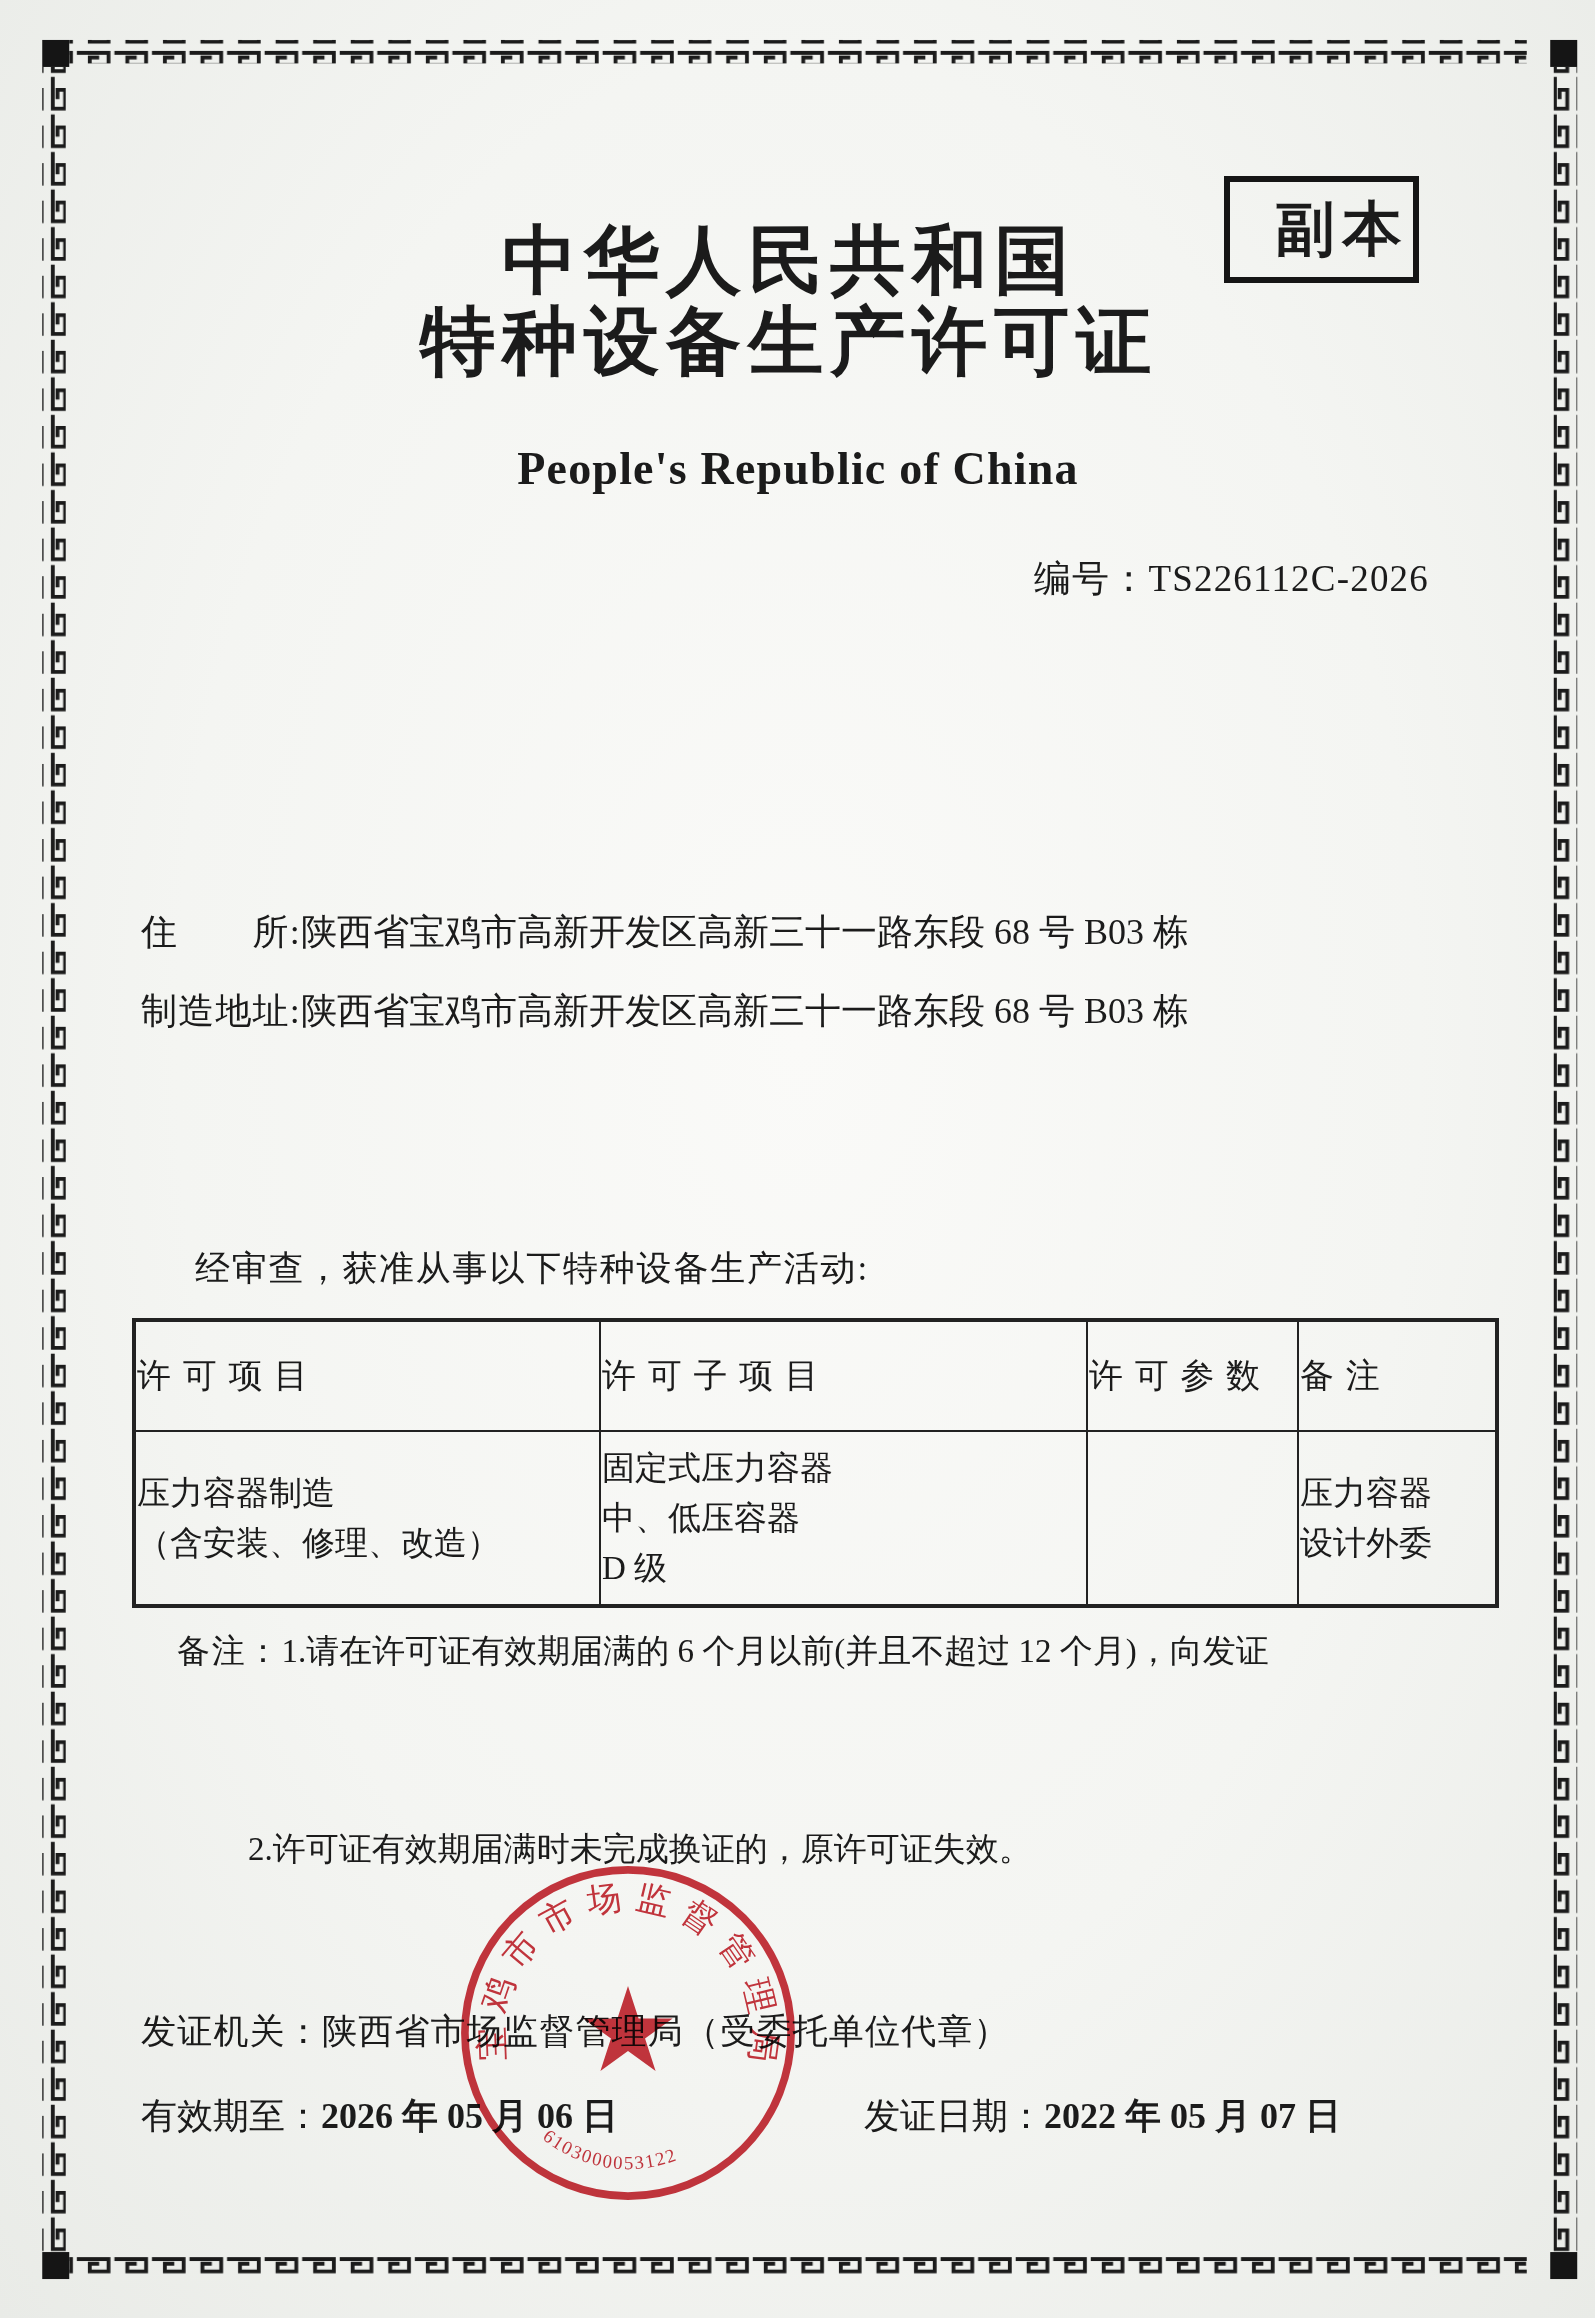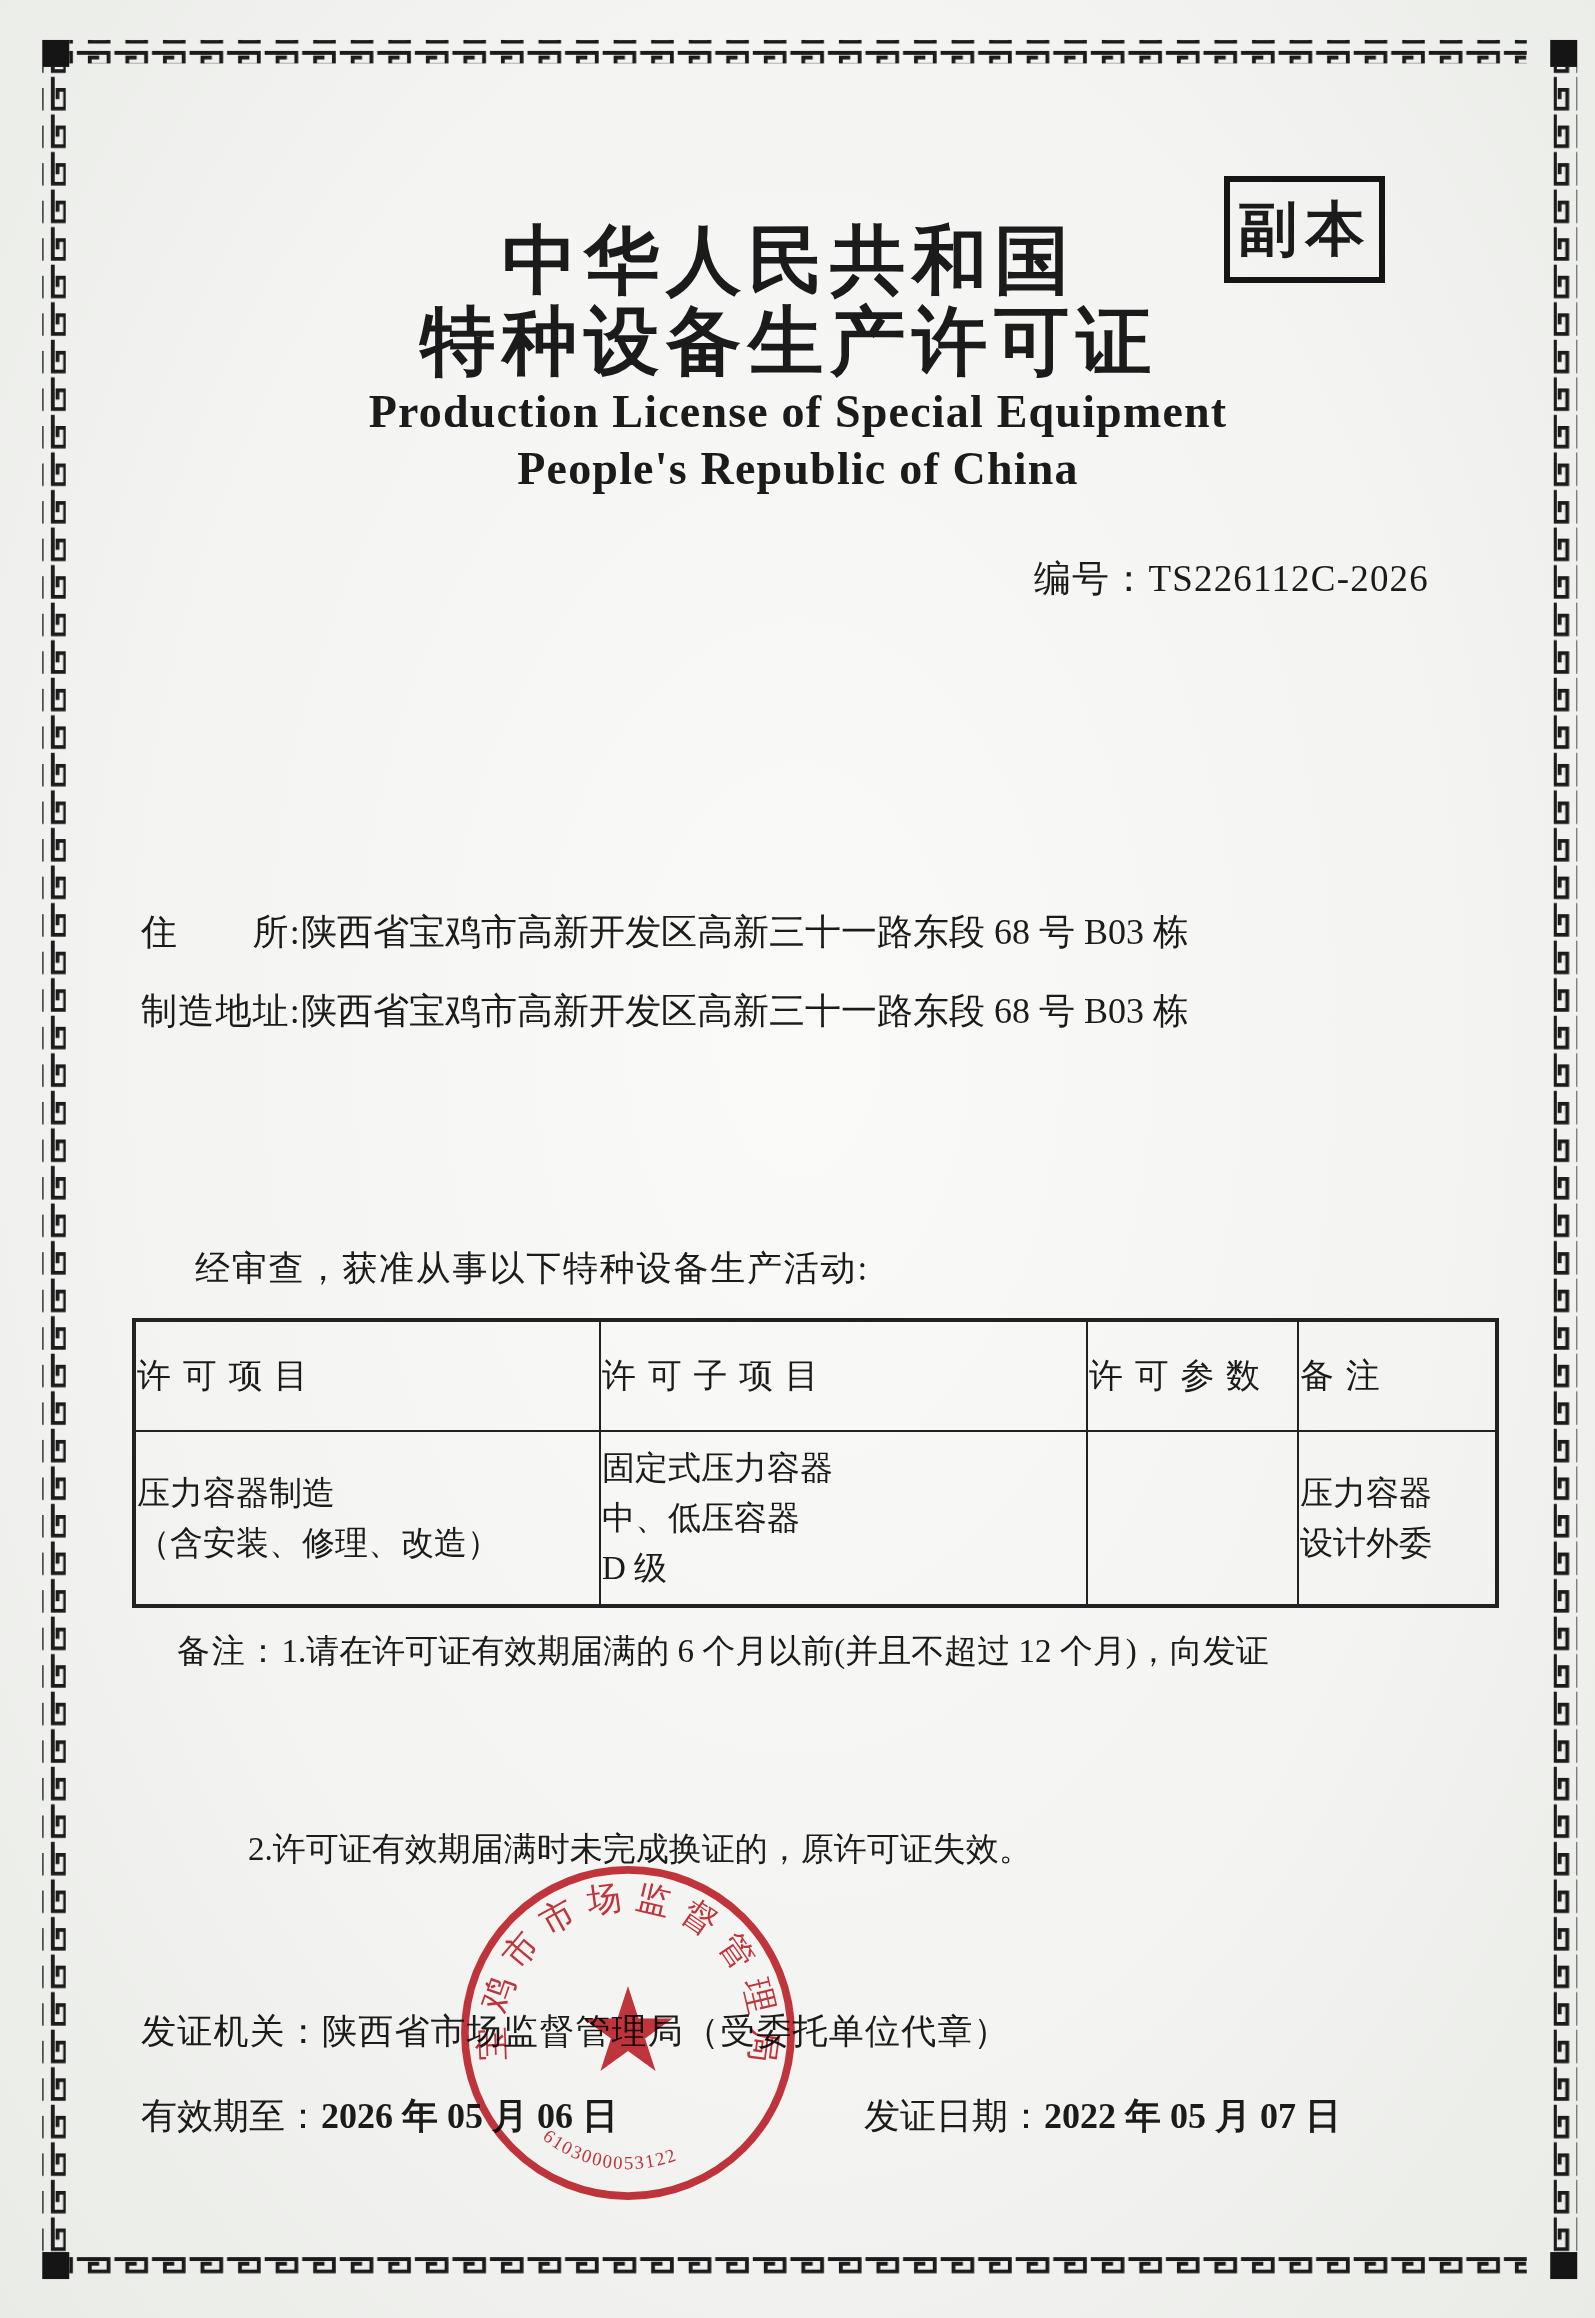--- a/index.html
+++ b/index.html
@@ -6,22 +6,22 @@
   .page{
     position:relative;width:1596px;height:2319px;overflow:hidden;
     background:radial-gradient(ellipse at 50% 45%, #fafaf8 0%, #f4f5f2 55%, #e9ebe7 100%);
     font-family:"Liberation Serif","DejaVu Serif",serif;color:#1b1b1b;
   }
   .border-svg,.seal-svg{position:absolute;left:0;top:0;}
   .border-svg{width:1596px;height:2319px;}
   
   .badge{
     position:absolute;left:1224px;top:176px;width:149px;height:95px;
-    border:6.5px solid #151515;display:flex;align-items:center;
-    font-size:59px;font-weight:bold;letter-spacing:8.2px;text-indent:8.2px;
+    border:6.5px solid #151515;display:flex;align-items:center;justify-content:center;
+    font-size:59px;font-weight:bold;letter-spacing:8.2px;text-indent:8.2px;padding-left:34px;
   }
   
   .title-cn1{position:absolute;left:0;right:17.6px;top:211px;text-align:center;font-size:75px;font-weight:bold;letter-spacing:7px;}
   .title-cn2{position:absolute;left:0;right:17.6px;top:292px;text-align:center;font-size:75px;font-weight:bold;letter-spacing:7px;}
   .title-en1{position:absolute;left:0;right:0;top:385px;text-align:center;font-size:46px;font-weight:bold;letter-spacing:1.2px;}
   .title-en2{position:absolute;left:0;right:0;top:442px;text-align:center;font-size:46px;font-weight:bold;letter-spacing:1.2px;}
   .license-no{position:absolute;right:167px;top:554px;font-size:37px;font-weight:400;letter-spacing:1.2px;}
   
   .info-row{position:absolute;left:141px;font-size:36px;white-space:nowrap;}
   .info-row .lbl{letter-spacing:1.2px;}
@@ -78,21 +78,20 @@
     <rect x="72" y="3838" width="46" height="46" fill="#151515"></rect>
     <rect x="2642" y="3838" width="46" height="46" fill="#151515"></rect>
   </svg>
 
   <div class="badge">
     <span>副本</span>
   </div>
 
   <div class="title-cn1">中华人民共和国</div>
   <div class="title-cn2">特种设备生产许可证</div>
-  <div class="title-en1">Production License of Special Equipment</div>
   <div class="title-en2">People's Republic of China</div>
 
   <div class="license-no">编号：TS226112C-2026</div>
 
   <div class="info-row row-addr">
     <span class="lbl">住　　所:</span><span class="val">陕西省宝鸡市高新开发区高新三十一路东段 68 号 B03 栋</span>
   </div>
   <div class="info-row row-mfg">
     <span class="lbl">制造地址:</span><span class="val">陕西省宝鸡市高新开发区高新三十一路东段 68 号 B03 栋</span>
   </div>

